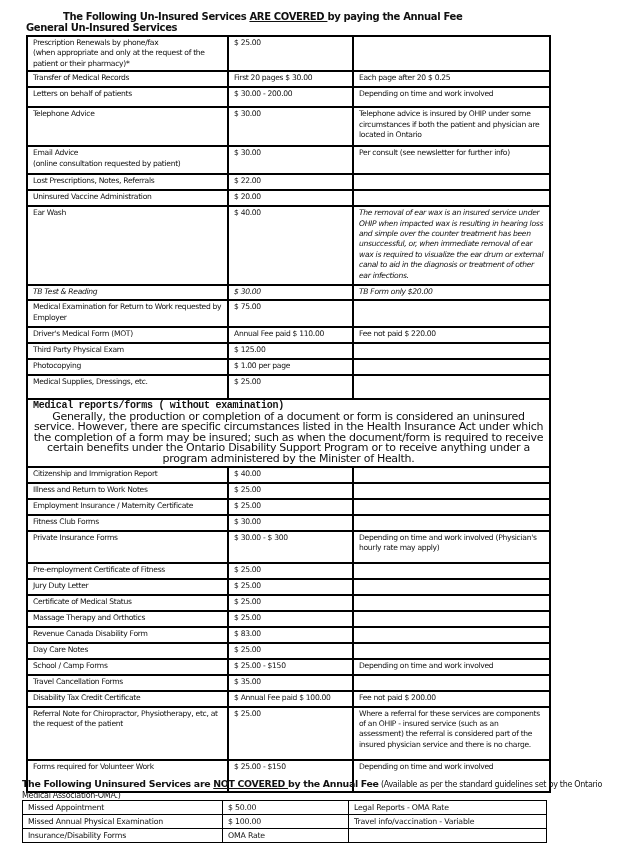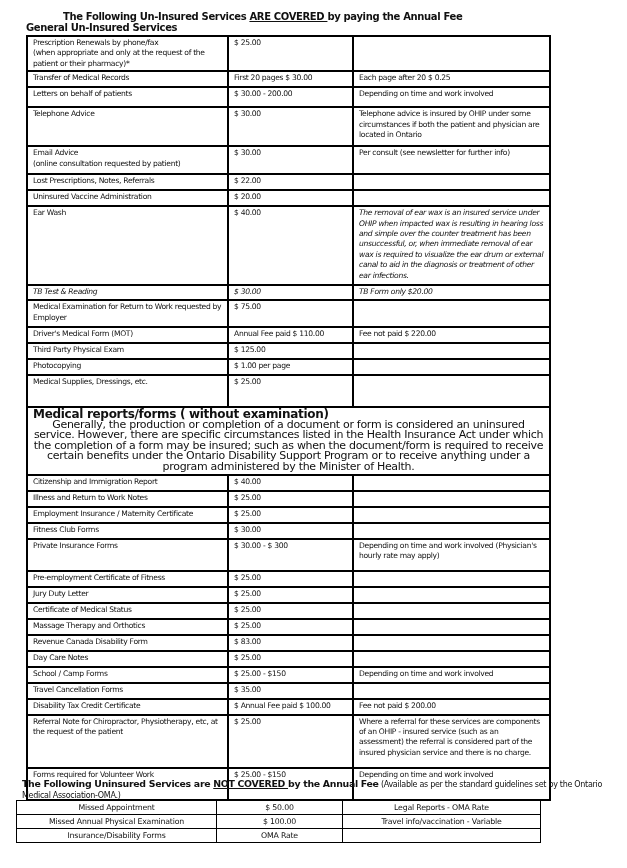--- a/index.html
+++ b/index.html
@@ -23,31 +23,31 @@
     table.fees td {
       border: 2.5px solid #000; vertical-align: top;
       font-size: 7.6px; line-height: 10.4px; letter-spacing: -0.3px;
       padding: 1px 5px 1px 5px;
     }
     table.fees col.c1 { width: 201px; }
     table.fees col.c2 { width: 125px; }
     table.fees col.c3 { width: 197px; }
     td.it { font-style: italic; }
     td.section { padding: 3px 5px 8px 5px; }
-    .section-title { font-weight: bold; font-size: 12px; }
+    .section-title { font-weight: bold; font-size: 10px; font-family: Liberation Mono, monospace; }
     .section-body { font-size: 11px; line-height: 10.6px; text-align: center; }
     .h-notcov {
       position: absolute; left: 22px; top: 779px; width: 600px;
       font-size: 9.4px; line-height: 10px; letter-spacing: -0.3px;
     }
     .h-notcov b { font-weight: bold; }
     .h-notcov .plain { font-size: 8px; }
     table.notcov {
-      position: absolute; left: 16px; top: 800px;
-      width: 524px; border-collapse: collapse; table-layout: fixed; text-align: center;
+      position: absolute; left: 22px; top: 800px;
+      width: 524px; border-collapse: collapse; table-layout: fixed;
     }
     table.notcov td {
       border: 1.6px solid #000; font-size: 7.8px; line-height: 10px;
       padding: 2px 5px 1px 5px; letter-spacing: -0.2px;
     }
     table.notcov col.c1 { width: 200px; }
     table.notcov col.c2 { width: 126px; }
     table.notcov col.c3 { width: 198px; }
   </style>
 </head>
@@ -149,21 +149,21 @@
         <td>$ 125.00</td>
         <td></td>
       </tr>
       <tr style="height: 16px;">
         <td>
           <div>Photocopying</div>
         </td>
         <td>$ 1.00 per page</td>
         <td></td>
       </tr>
-      <tr style="height: 32px;">
+      <tr style="height: 24px;">
         <td>
           <div>Medical Supplies, Dressings, etc.</div>
         </td>
         <td>$ 25.00</td>
         <td></td>
       </tr>
     </tbody>
   <tbody>
     <tr>
       <td colspan="3" class="section">

